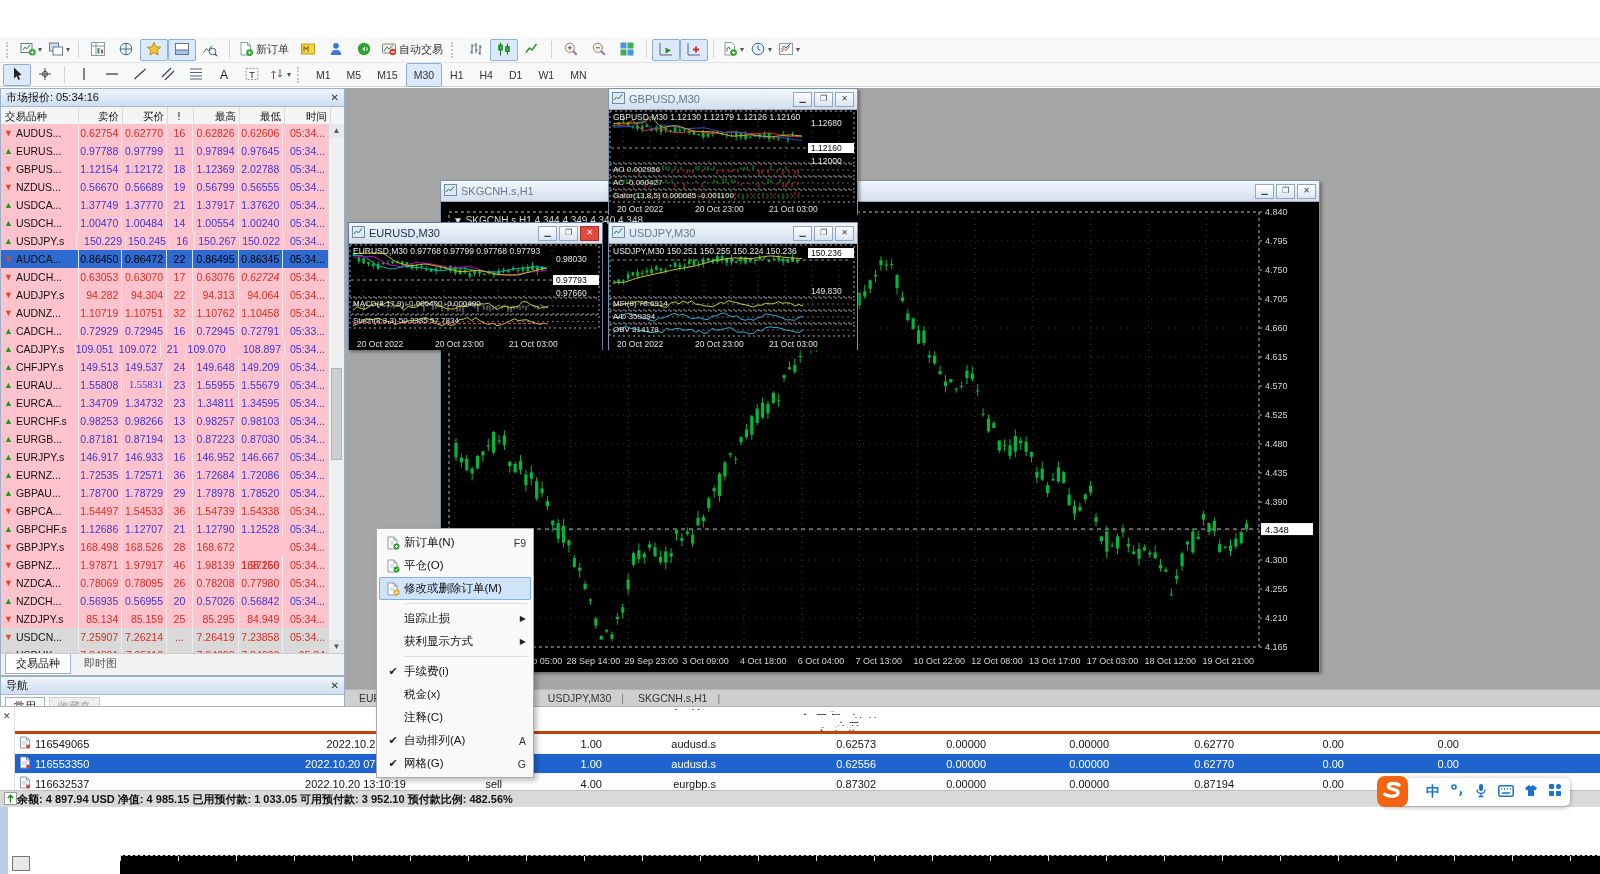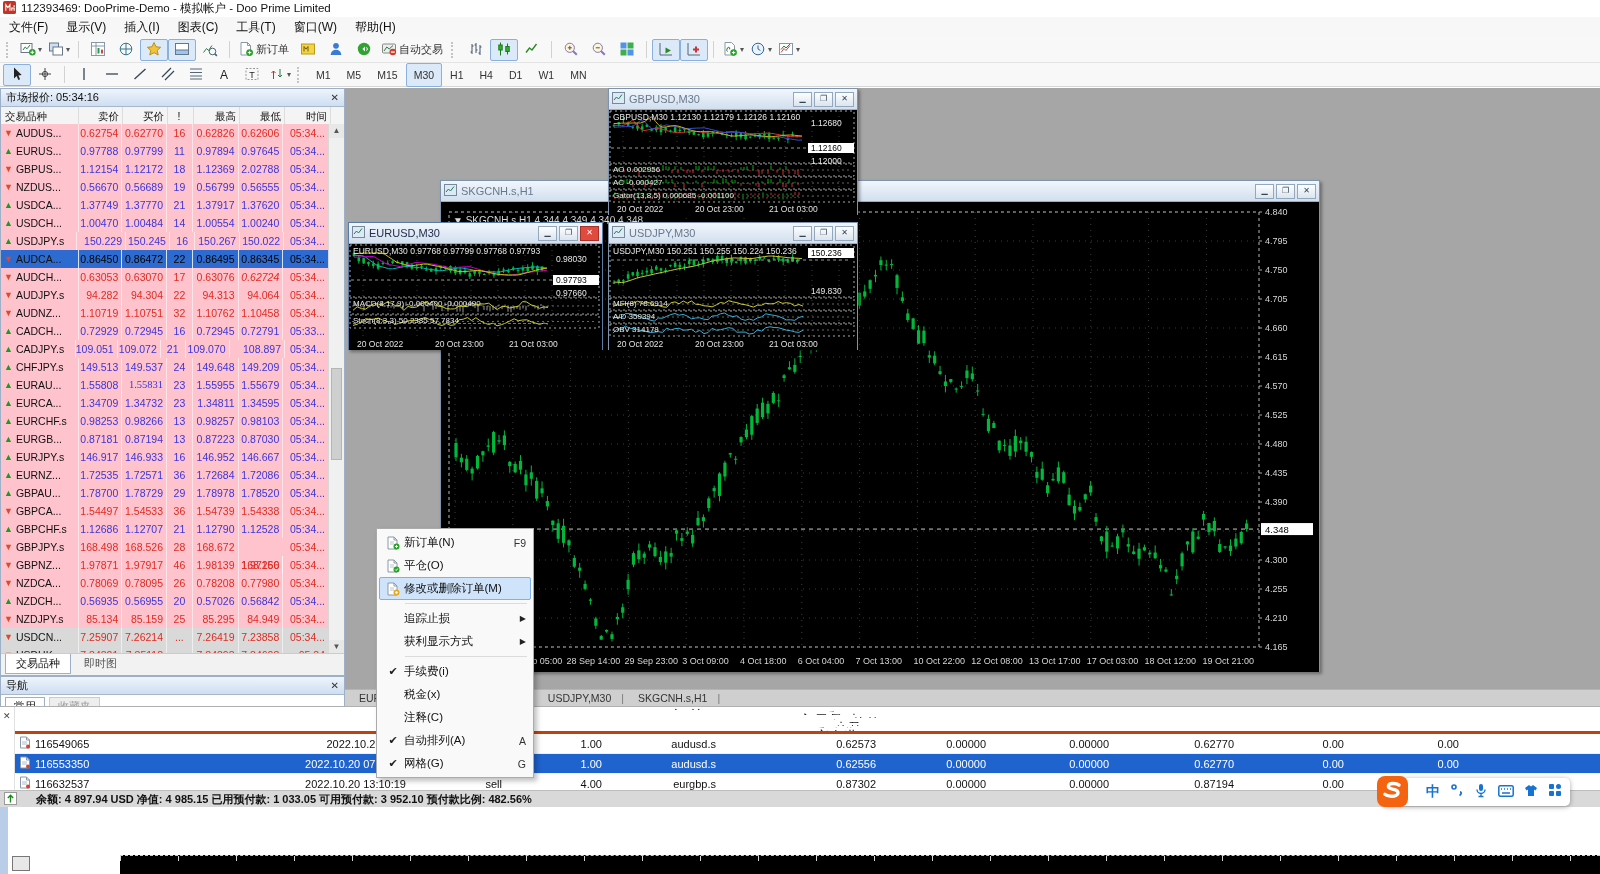--- a/index.html
+++ b/index.html
@@ -91,21 +91,21 @@
   .term-inner{position:absolute;left:14px;right:0;top:0;bottom:0;border-left:1px solid #e0e0e0;}
   .term-header{display:flex;height:24px;align-items:center;font-size:15px;border-bottom:3px solid #c2410c;color:#222;flex-direction:column;}
   .th-cell{box-sizing:border-box;text-align:right;padding-right:6px;white-space:nowrap;overflow:hidden;}
   .th-cell.first{text-align:left;padding-left:6px;}
   .term-row{display:flex;height:19px;align-items:center;font-size:11px;border-bottom:1px solid #f1f1f1;}
   .term-row.sel{background:#1f63cf;color:#fff;}
   .td-cell{box-sizing:border-box;text-align:right;padding-right:6px;white-space:nowrap;overflow:hidden;}
   .td-cell.first{text-align:left;padding-left:4px;display:flex;align-items:center;gap:4px;}
   
   .statusbar{position:absolute;left:0;top:790px;width:1600px;height:17px;background:#d9d9d9;border-top:1px solid #bdbdbd;
-             display:flex;align-items:center;gap:19px;padding-left:4px;box-sizing:border-box;
+             display:flex;align-items:center;gap:0;padding-left:4px;box-sizing:border-box;
              font-size:11px;font-weight:bold;color:#111;z-index:21;}
   
   .ime{position:absolute;left:1382px;top:778px;width:188px;height:28px;background:#fff;border-radius:5px;
        box-shadow:0 1px 5px rgba(0,0,0,.35);z-index:110;display:flex;align-items:center;gap:10px;
        padding-left:44px;box-sizing:border-box;}
   .ime .slogo{position:absolute;left:-6px;top:-3px;}
   .ime-zh{color:#1772d0;font-weight:bold;font-size:14px;}
   
   .left-strip{position:absolute;left:0;top:806px;width:8px;height:68px;background:#b9cde8;z-index:4;}
   .task-icon{position:absolute;left:12px;top:856px;width:16px;height:13px;border:1px solid #777;background:#e8e8e8;z-index:4;}
@@ -113,38 +113,21 @@
      border-top:1px dashed #cfcfcf;}
   .bottom-strip::before{content:"";position:absolute;left:0;top:0;width:100%;height:5px;
      background:repeating-linear-gradient(90deg,#d8d8d8 0 1px,transparent 1px 58px);}
   svg text{font-family:"Liberation Sans","DejaVu Sans",sans-serif;}
 </style>
 </head>
 <body>
 
 <div id="app">
 
-  <div class="titlebar">
-    <span><svg width="13" height="13" viewBox="0 0 14 14">
-          <rect width="14" height="14" rx="2" fill="#c23527"></rect>
-          <path d="M3 10.5V4l2.3 3L7.5 4v6.5" stroke="#fff" stroke-width="1.2" fill="none"></path>
-          <path d="M9.5 10.5V7.5h2.5v3M12 4.5v2" stroke="#fff" stroke-width="1.2" fill="none"></path>
-        </svg></span>
-    <span>112393469: DooPrime-Demo - 模拟帐户 - Doo Prime Limited</span>
-  </div>
 
-  <div class="menubar" id="menubar">
-      <span class="menu-item">文件(F)</span>
-      <span class="menu-item">显示(V)</span>
-      <span class="menu-item">插入(I)</span>
-      <span class="menu-item">图表(C)</span>
-      <span class="menu-item">工具(T)</span>
-      <span class="menu-item">窗口(W)</span>
-      <span class="menu-item">帮助(H)</span>
-    </div>
   <div class="toolbar" id="toolbar1">
       <span class="tgrip"></span>
       <span class="tbtn">
         <span><svg width="16" height="16" viewBox="0 0 16 16">
             <rect x="1" y="2.5" width="11" height="9" fill="#fff" stroke="#678"></rect>
             <path d="M3 9l2.2-3 1.8 1.8L10 4" stroke="#2a7a4a" fill="none"></path>
             <circle cx="12.3" cy="11.3" r="3.3" fill="#2ba12b"></circle>
             <path d="M12.3 9.5v3.6M10.5 11.3h3.6" stroke="#fff"></path>
           </svg></span>
         <span class="caret">▾</span>

